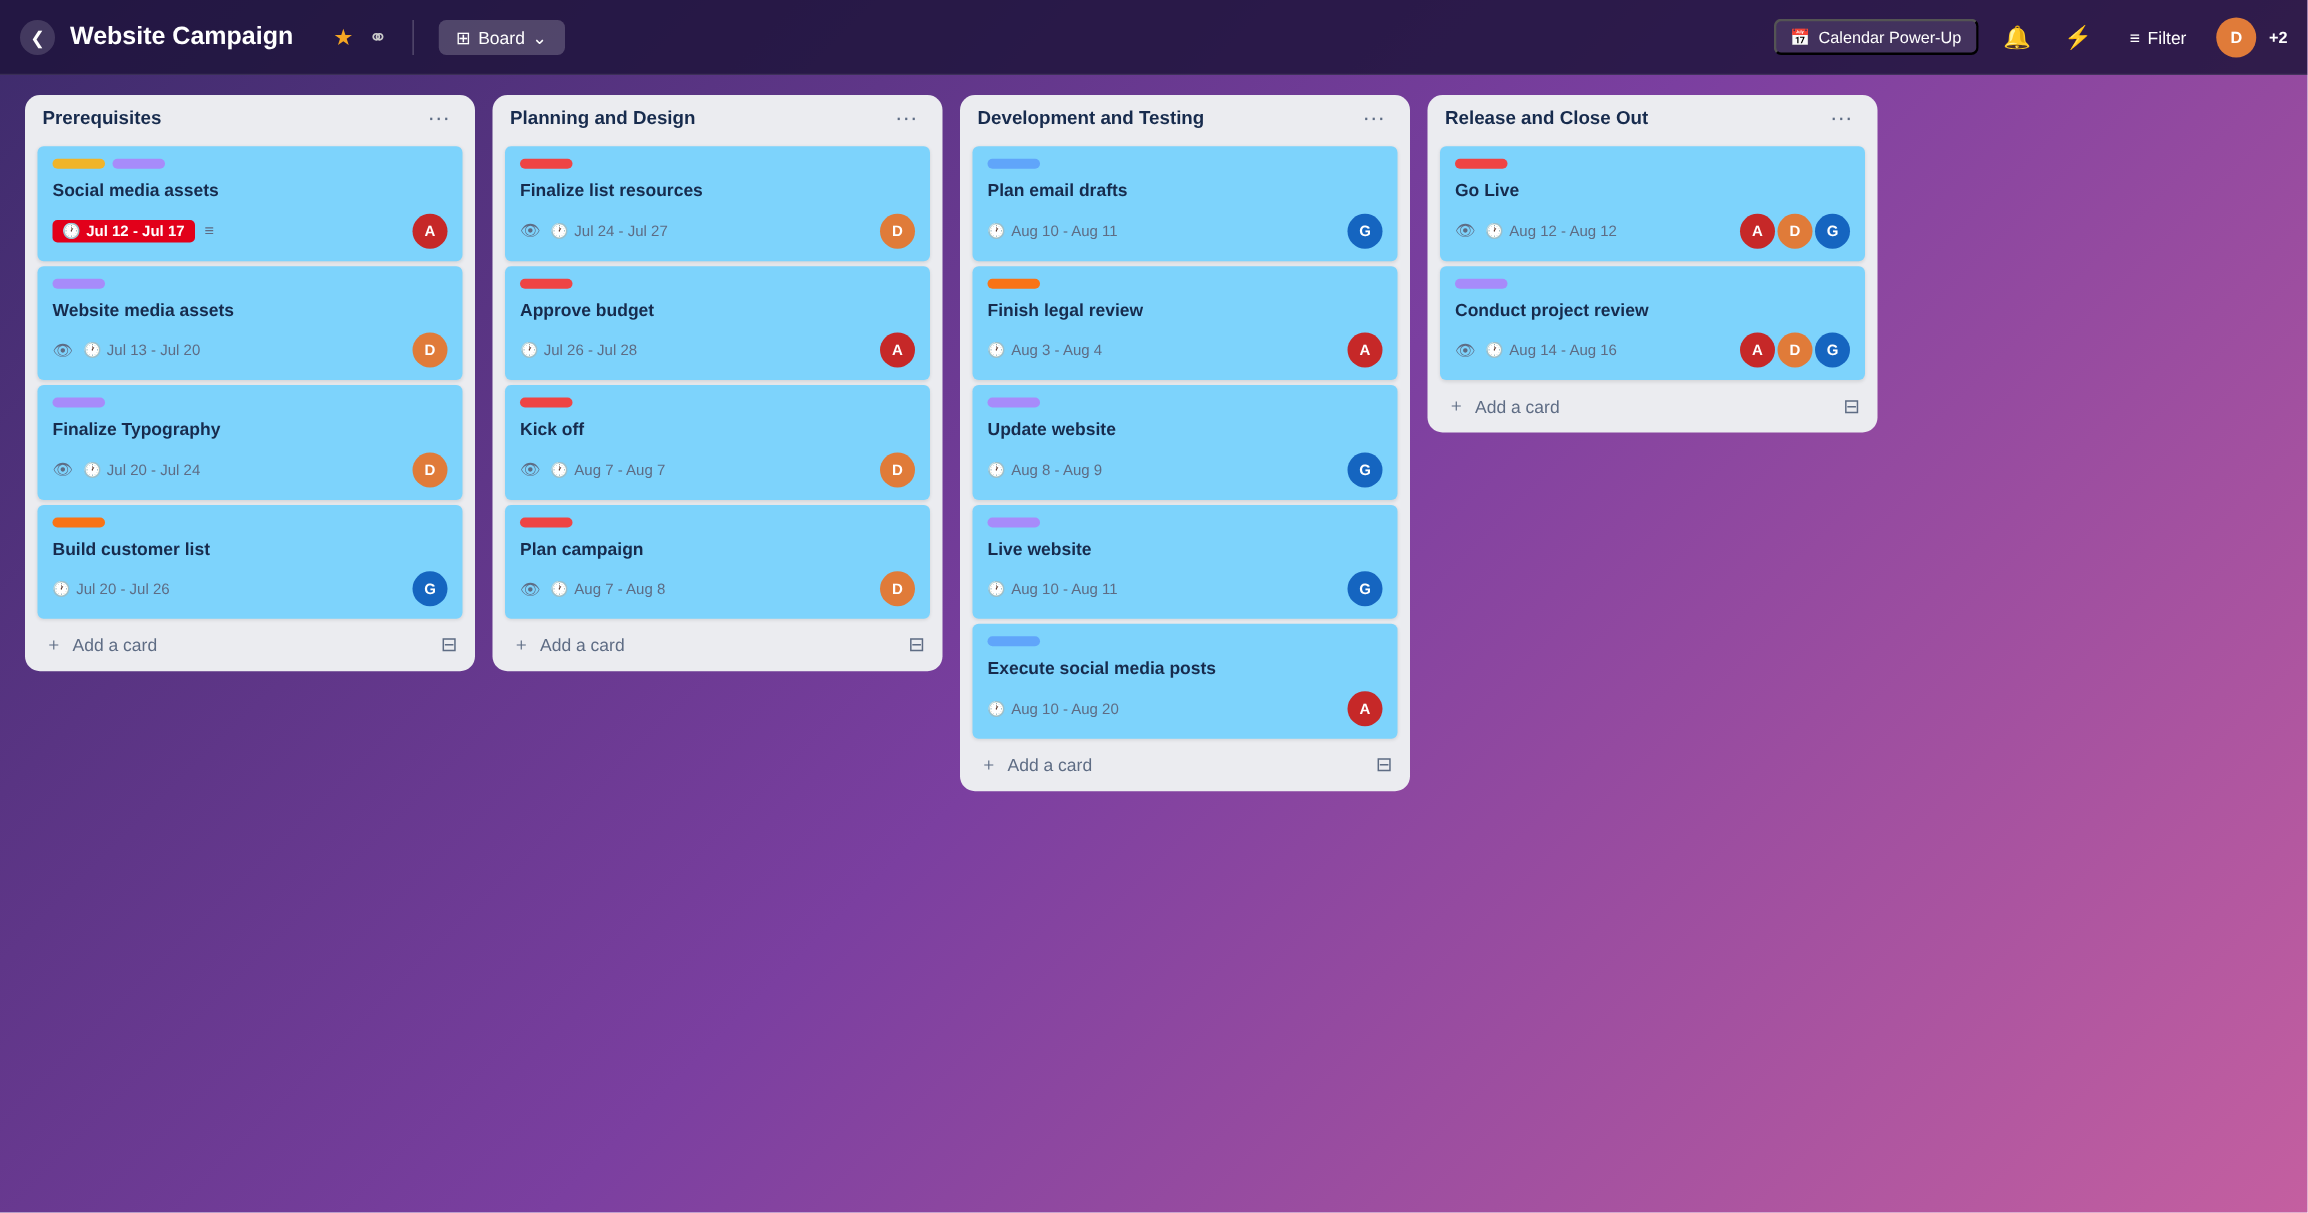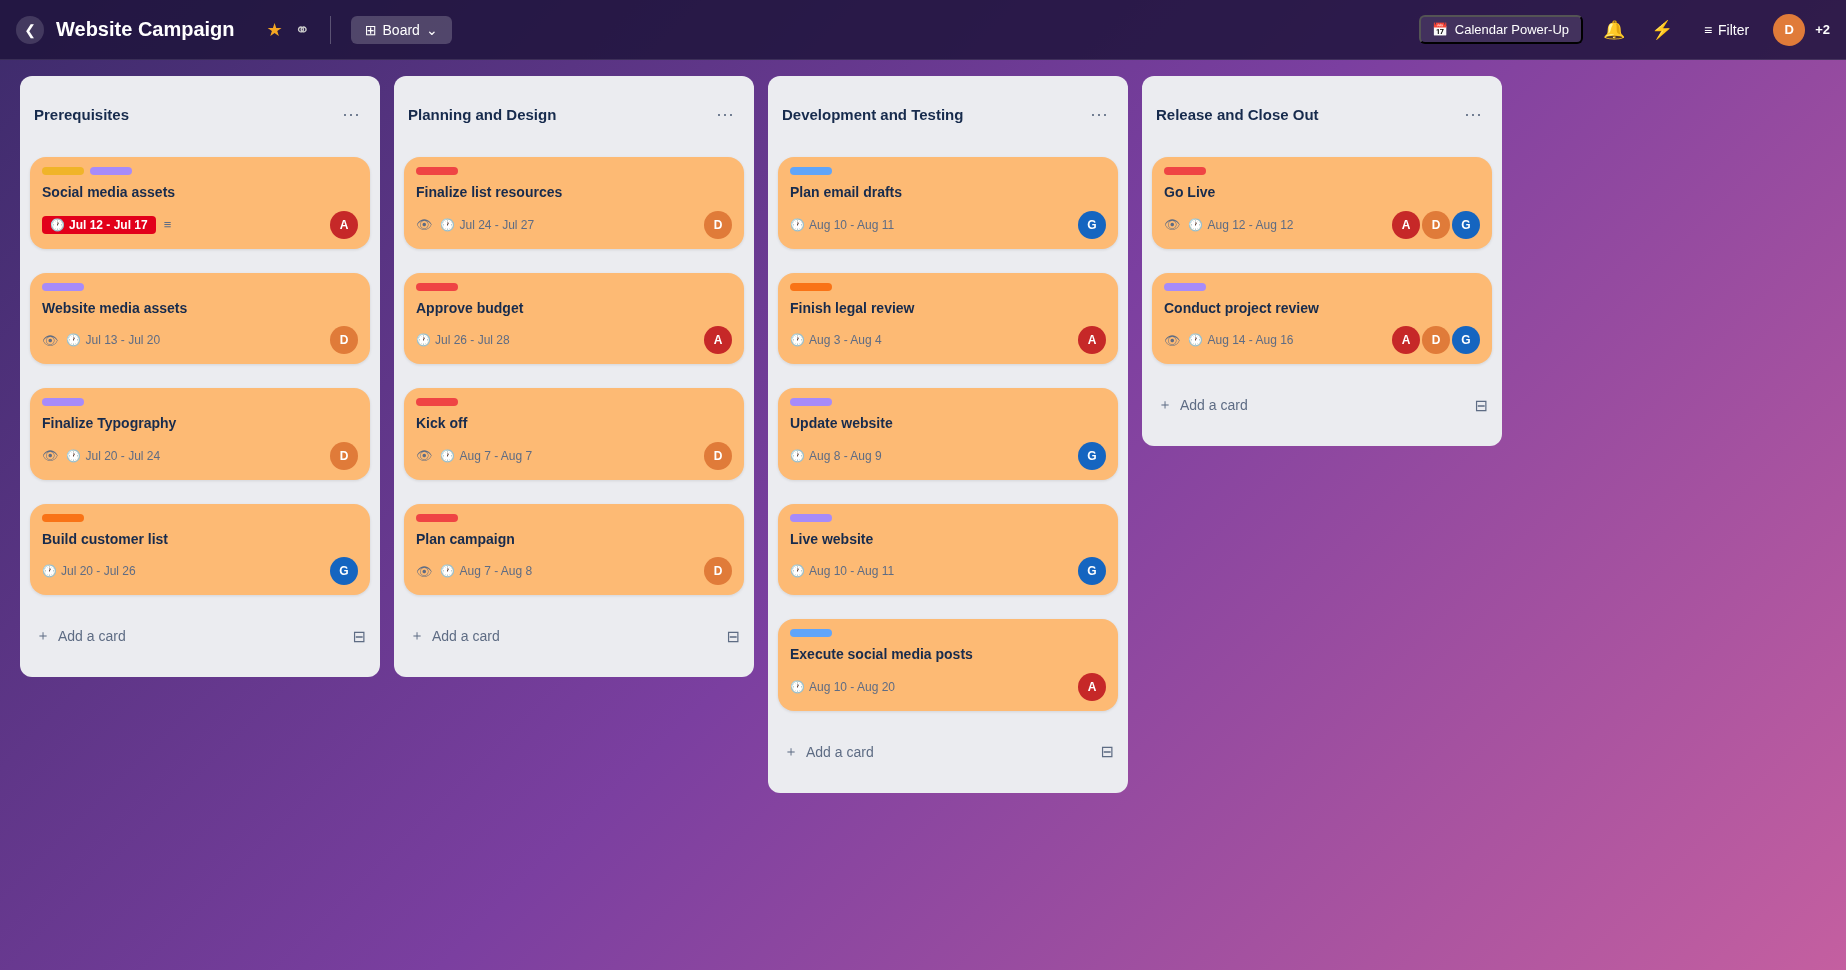--- a/index.html
+++ b/index.html
@@ -91,42 +91,42 @@
       overflow-x: auto;
       height: calc(970px - 60px);
     }
 
     
     .column {
       background: #ebecf0;
       border-radius: 12px;
       width: 360px;
       min-width: 360px;
-      padding: 24px 10px;
+      padding: 4px 10px;
       display: flex;
       flex-direction: column;
-      gap: 24px;
+      gap: 4px;
     }
     .column-header {
       display: flex; align-items: center; justify-content: space-between;
       padding: 2px 4px 6px;
     }
     .column-title {
       font-size: 15px; font-weight: 700; color: #172b4d;
     }
     .column-menu-btn {
       background: none; border: none; cursor: pointer;
       color: #5e6c84; font-size: 18px; padding: 2px 6px;
       border-radius: 4px;
     }
 
     
     .card {
-      background: #fdba74;
-      border-radius: 16px;
+      background: #7dd3fc;
+      border-radius: 5px;
       padding: 10px 12px;
       box-shadow: 0 1px 3px rgba(0,0,0,0.1);
       cursor: pointer;
     }
     .card-labels {
       display: flex; gap: 6px; margin-bottom: 8px;
     }
     .label {
       height: 8px; border-radius: 4px; min-width: 40px;
     }

